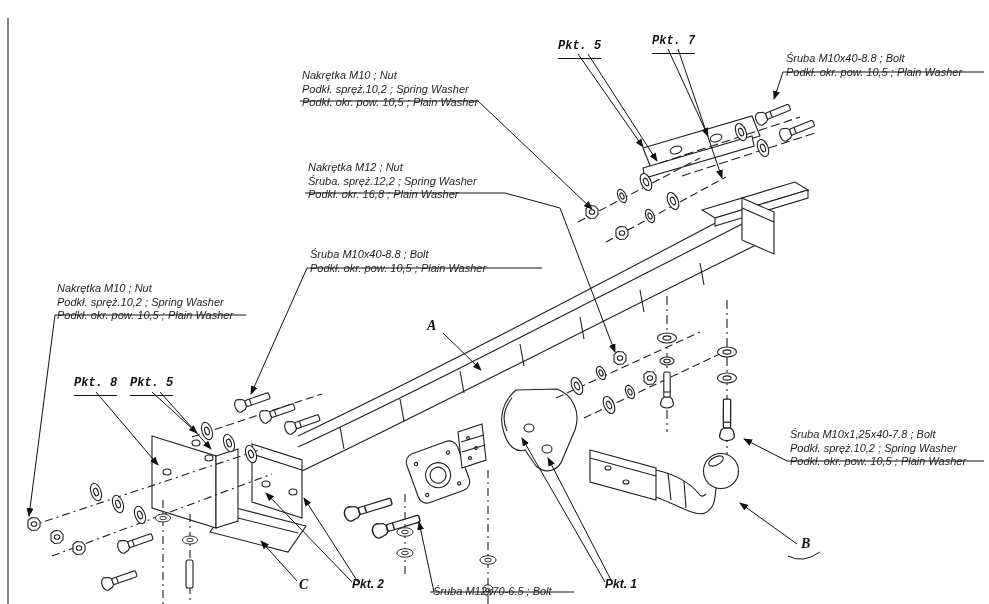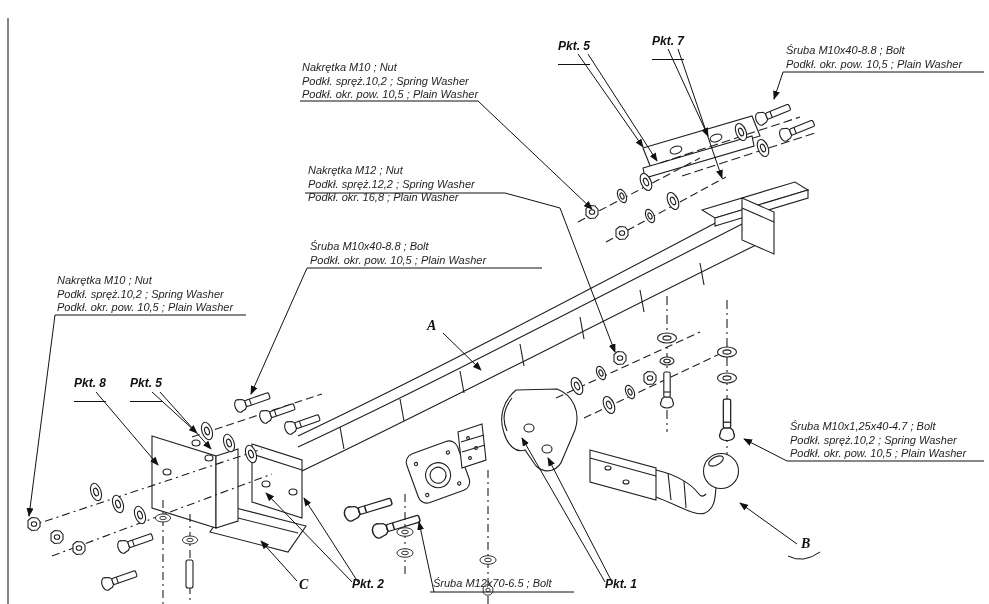--- a/index.html
+++ b/index.html
@@ -1,23 +1,23 @@
 <!DOCTYPE html>
 <html><head>
 <meta charset="utf-8">
 <style>
   html,body{margin:0;padding:0;background:#fff;}
   .stage{position:relative;width:989px;height:604px;background:#fff;overflow:hidden;
          font-family:"Liberation Sans",sans-serif;}
   .stage svg{position:absolute;left:0;top:0;z-index:1;}
   .lbl{position:absolute;z-index:2;color:#1f1f1f;
-       font:italic 11px/13.5px "Liberation Sans",sans-serif;white-space:nowrap;}
+       font:italic 11px/13.5px "Liberation Sans",sans-serif;white-space:nowrap;margin-top:8px;}
   .pkt{position:absolute;z-index:2;color:#111;
        font:italic bold 12px/14px "Liberation Sans",sans-serif;white-space:nowrap;}
-  .pkt.ul{border-bottom:1.4px solid #111;padding-bottom:11px;}
+  .pkt.ul{border-bottom:1.4px solid #111;padding-bottom:5px;font-family:Liberation Mono, monospace;}
   .letter{position:absolute;z-index:2;color:#111;
        font:italic bold 14px/15px "Liberation Serif",serif;}
 </style>
 </head>
 <body>
 
 <div class="stage">
 
 <svg width="989" height="604" viewBox="0 0 989 604">
   <defs>
@@ -264,42 +264,42 @@
 </div>
 
 <div class="pkt ul" style="left:558px;top:39px">Pkt. 5</div>
 <div class="pkt ul" style="left:652px;top:34px">Pkt. 7</div>
 
 <div class="lbl" style="left:786px;top:44px">
   <div>Śruba M10x40-8.8 ;  Bolt</div>
   <div>Podkł. okr. pow. 10,5 ; Plain Washer</div>
 </div>
 
-<div class="lbl" style="left:308px;top:164px">
+<div class="lbl" style="left:308px;top:153px">
   <div>Nakrętka  M12 ; Nut</div>
-  <div>Podkł. spręż.12,2 ; Spring Washer</div>
+  <div>Śruba. spręż.12,2 ; Spring Washer</div>
   <div>Podkł. okr.  16,8 ; Plain Washer</div>
 </div>
 
 <div class="lbl" style="left:310px;top:240px">
   <div>Śruba M10x40-8.8 ;  Bolt</div>
   <div>Podkł. okr. pow. 10,5 ; Plain Washer</div>
 </div>
 
 <div class="lbl" style="left:57px;top:274px">
   <div>Nakrętka  M10 ; Nut</div>
   <div>Podkł. spręż.10,2 ; Spring Washer</div>
   <div>Podkł. okr. pow. 10,5 ; Plain Washer</div>
 </div>
 
 <div class="pkt ul" style="left:74px;top:376px">Pkt. 8</div>
 <div class="pkt ul" style="left:130px;top:376px">Pkt. 5</div>
 
 <div class="lbl" style="left:790px;top:420px">
-  <div>Śruba M10x1,25x40-4.7 ;  Bolt</div>
+  <div>Śruba M10x1,25x40-7.8 ;  Bolt</div>
   <div>Podkł. spręż.10,2 ; Spring Washer</div>
   <div>Podkł. okr. pow. 10,5 ; Plain Washer</div>
 </div>
 
 <div class="letter" style="left:427px;top:318px">A</div>
 <div class="letter" style="left:801px;top:536px">B</div>
 <div class="letter" style="left:299px;top:577px">C</div>
 
 <div class="pkt" style="left:352px;top:577px">Pkt. 2</div>
 

